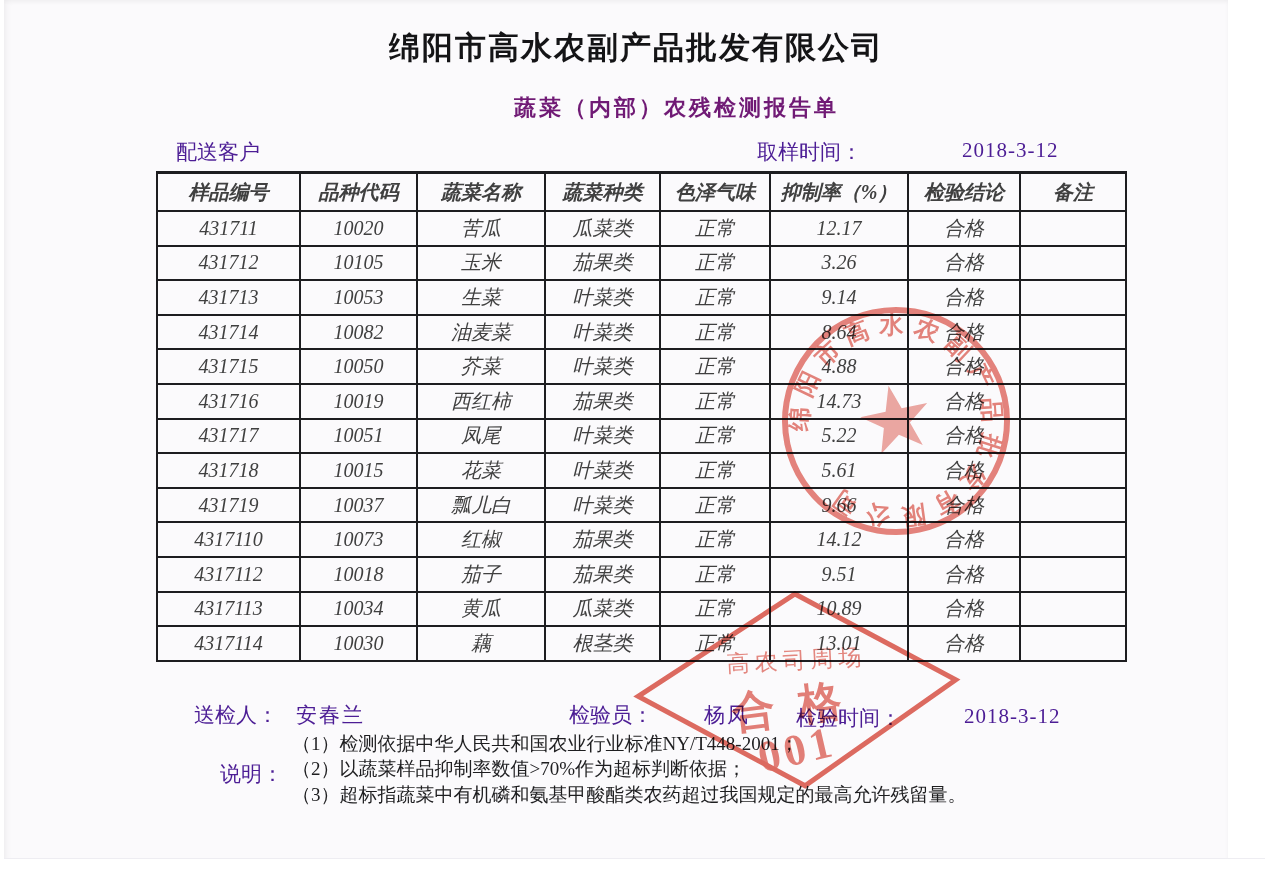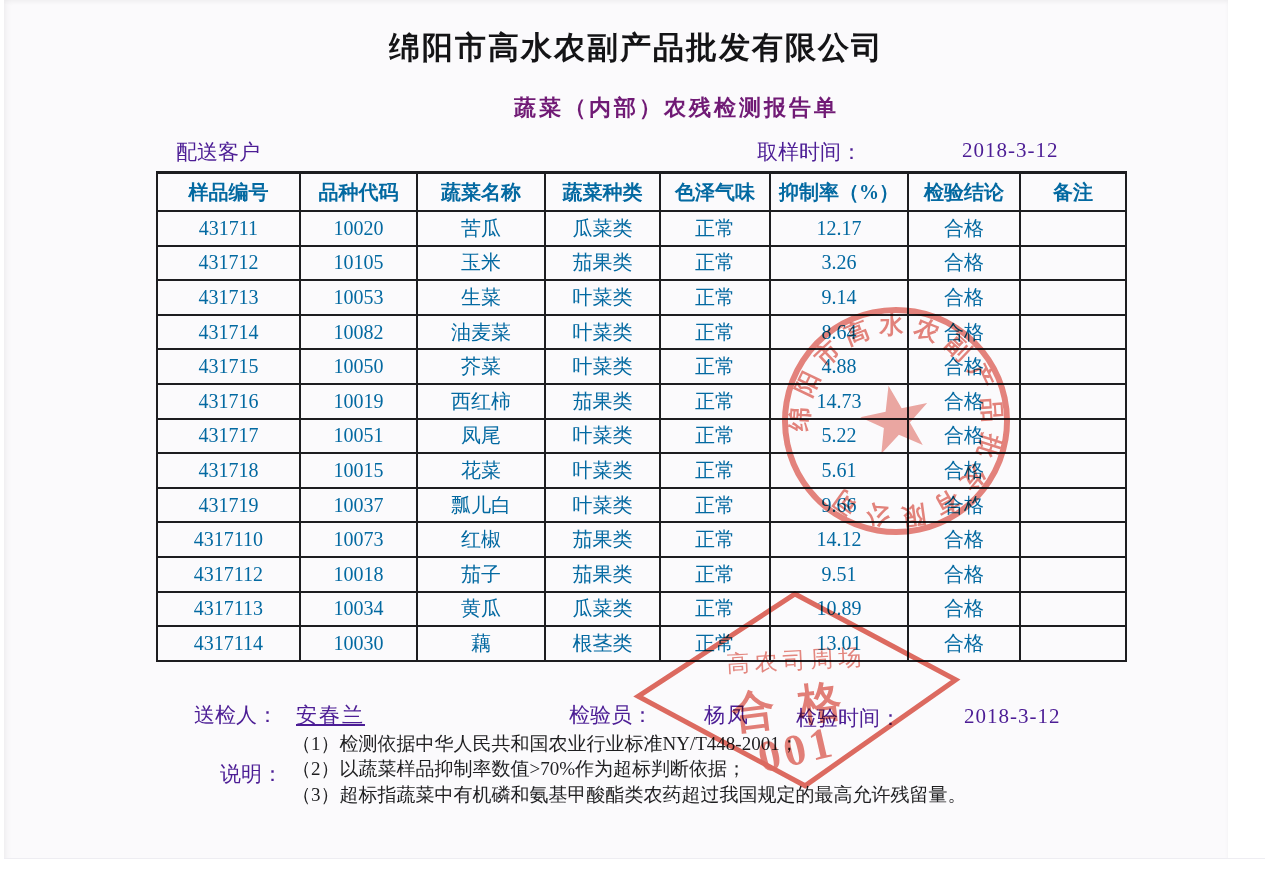--- a/index.html
+++ b/index.html
@@ -22,21 +22,21 @@
     font-family:"Liberation Sans","DejaVu Sans",sans-serif;
     font-size:31px;font-weight:bold;letter-spacing:2px;color:#141416;
   }
   .doc-subtitle{
     position:absolute;left:0;top:93px;width:1265px;text-align:center;
     font-size:22px;font-weight:600;letter-spacing:3px;color:#701a75;padding-left:40px;
   }
   .lbl{position:absolute;font-size:21px;color:#4c1d95;white-space:nowrap;}
   table.report{
     position:absolute;left:152px;top:171px;width:969px;
-    border-collapse:collapse;table-layout:fixed;color:#0369a1;
+    border-collapse:collapse;table-layout:fixed;color:#404040;font-style:italic;
   }
   table.report th, table.report td{
     border:2px solid #1d1d20;text-align:center;padding:0;overflow:hidden;
     font-size:20px;white-space:nowrap;
   }
   table.report th{height:36px;font-weight:600;border-top:3px solid #1d1d20;}
   table.report td{height:32.6px;font-weight:400;}
   .notes{position:absolute;left:288px;top:731px;width:760px;
     font-size:19px;line-height:25.4px;color:#1e1e20;}
   .seal{position:absolute;mix-blend-mode:multiply;pointer-events:none;}
@@ -205,21 +205,21 @@
           <td>根茎类</td>
           <td>正常</td>
           <td>13.01</td>
           <td>合格</td>
           <td></td>
         </tr>
       </tbody>
   </table>
 
   <span class="lbl" style="left:190px;top:701px;">送检人：</span>
-  <span class="lbl" style="left:292px;top:701px;letter-spacing:2px;text-decoration:underline;">安春兰</span>
+  <span class="lbl" style="left:292px;top:701px;letter-spacing:2px;">安春兰</span>
   <span class="lbl" style="left:565px;top:701px;">检验员：</span>
   <span class="lbl" style="left:700px;top:701px;letter-spacing:2px;">杨凤</span>
   <span class="lbl" style="left:792px;top:704px;">检验时间：</span>
   <span class="lbl" style="left:960px;top:704px;letter-spacing:1px;">2018-3-12</span>
 
   <span class="lbl" style="left:216px;top:760px;">说明：</span>
   <div class="notes">
     <div>（1）检测依据中华人民共和国农业行业标准NY/T448-2001；</div>
     <div>（2）以蔬菜样品抑制率数值&gt;70%作为超标判断依据；</div>
     <div>（3）超标指蔬菜中有机磷和氨基甲酸酯类农药超过我国规定的最高允许残留量。</div>

